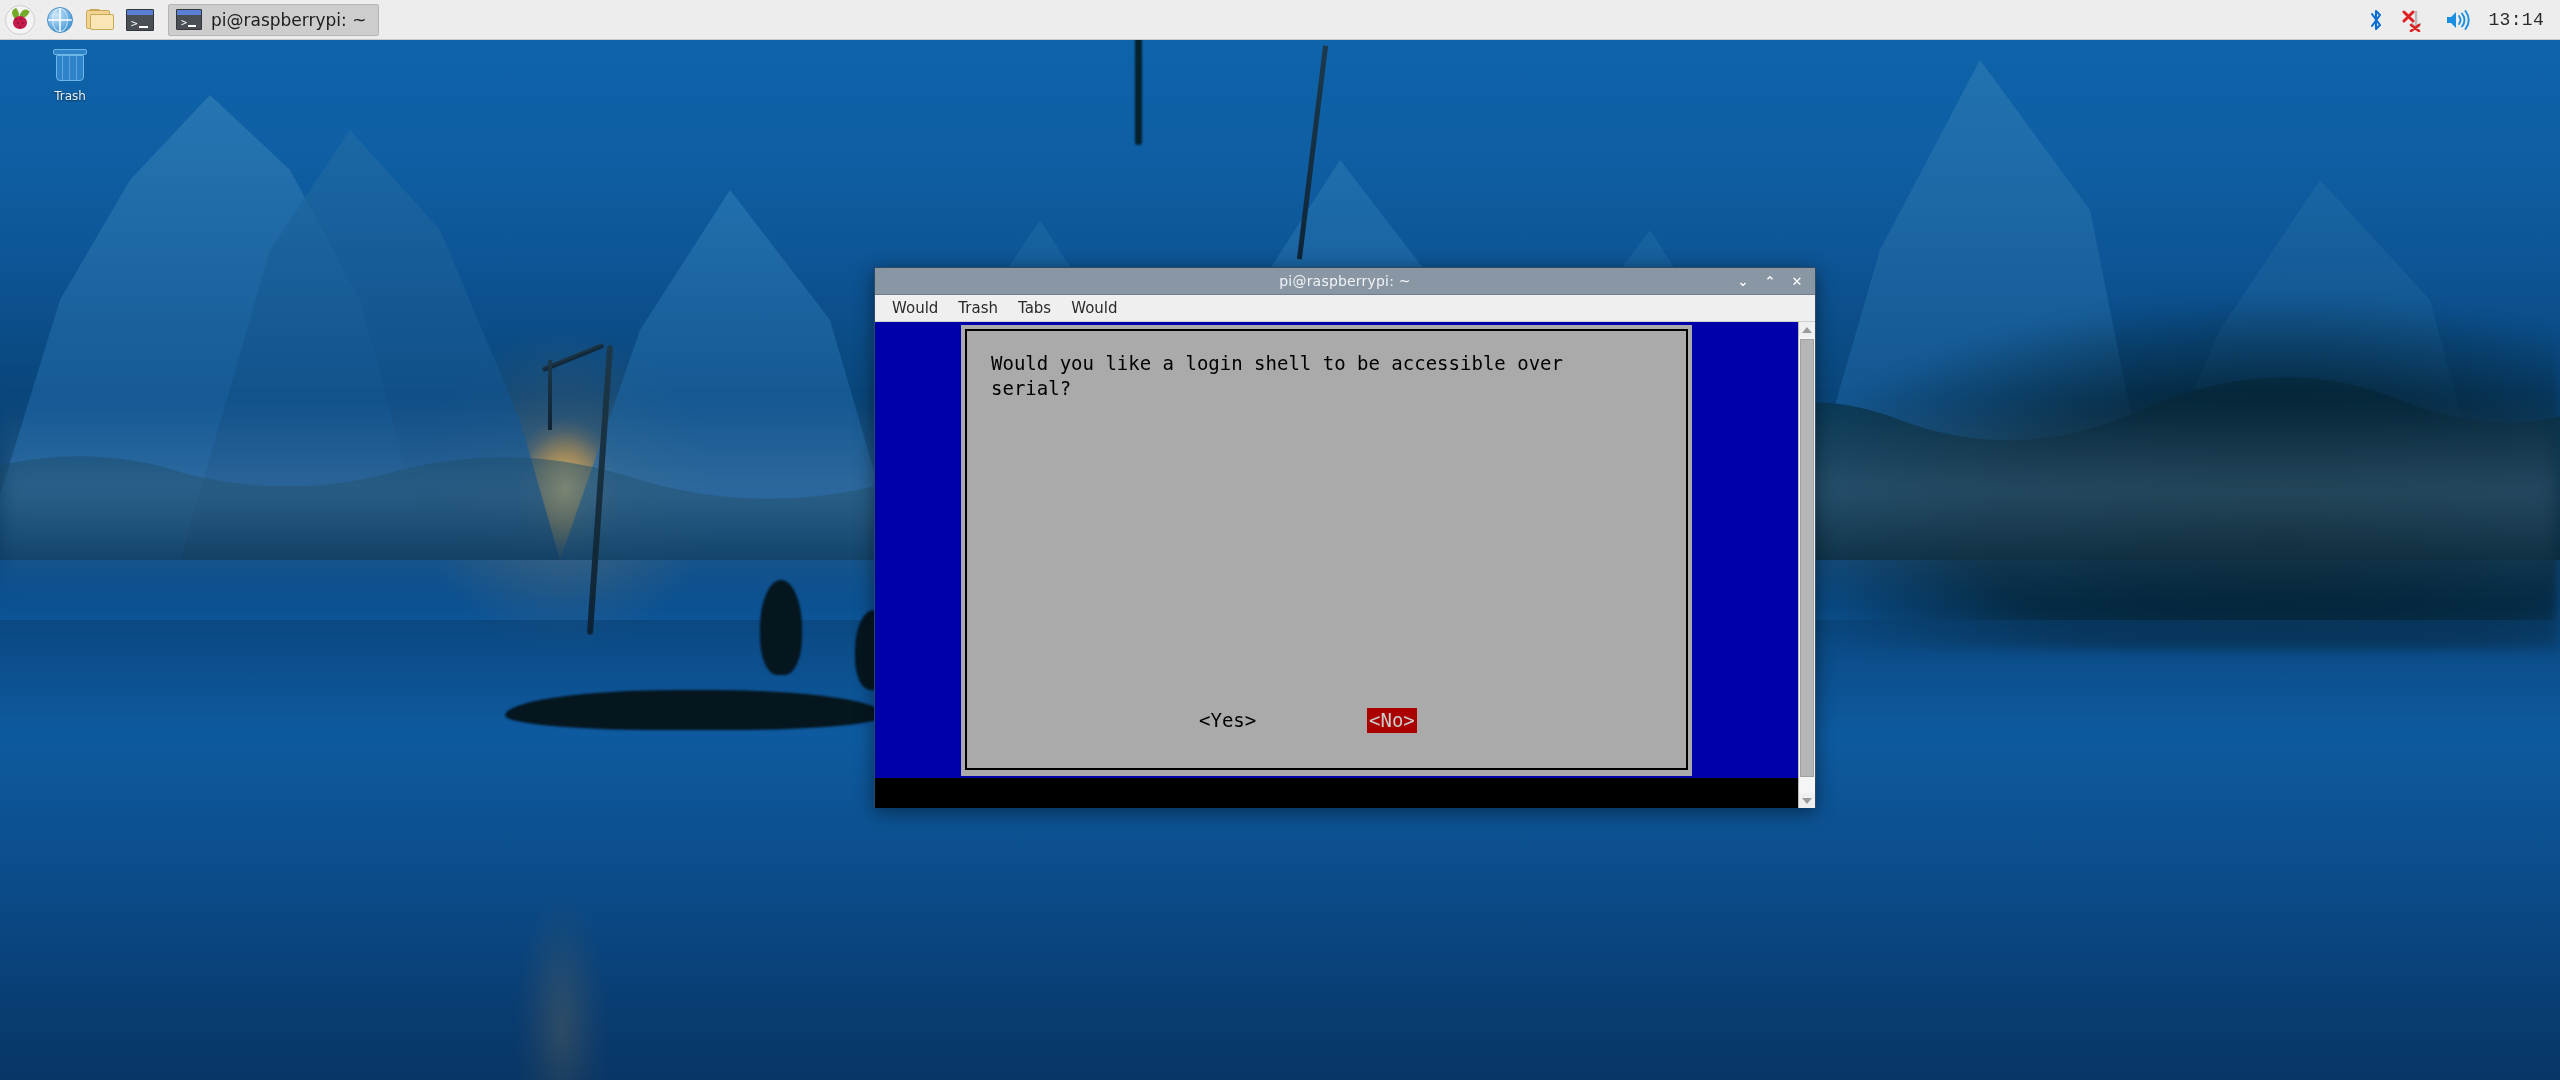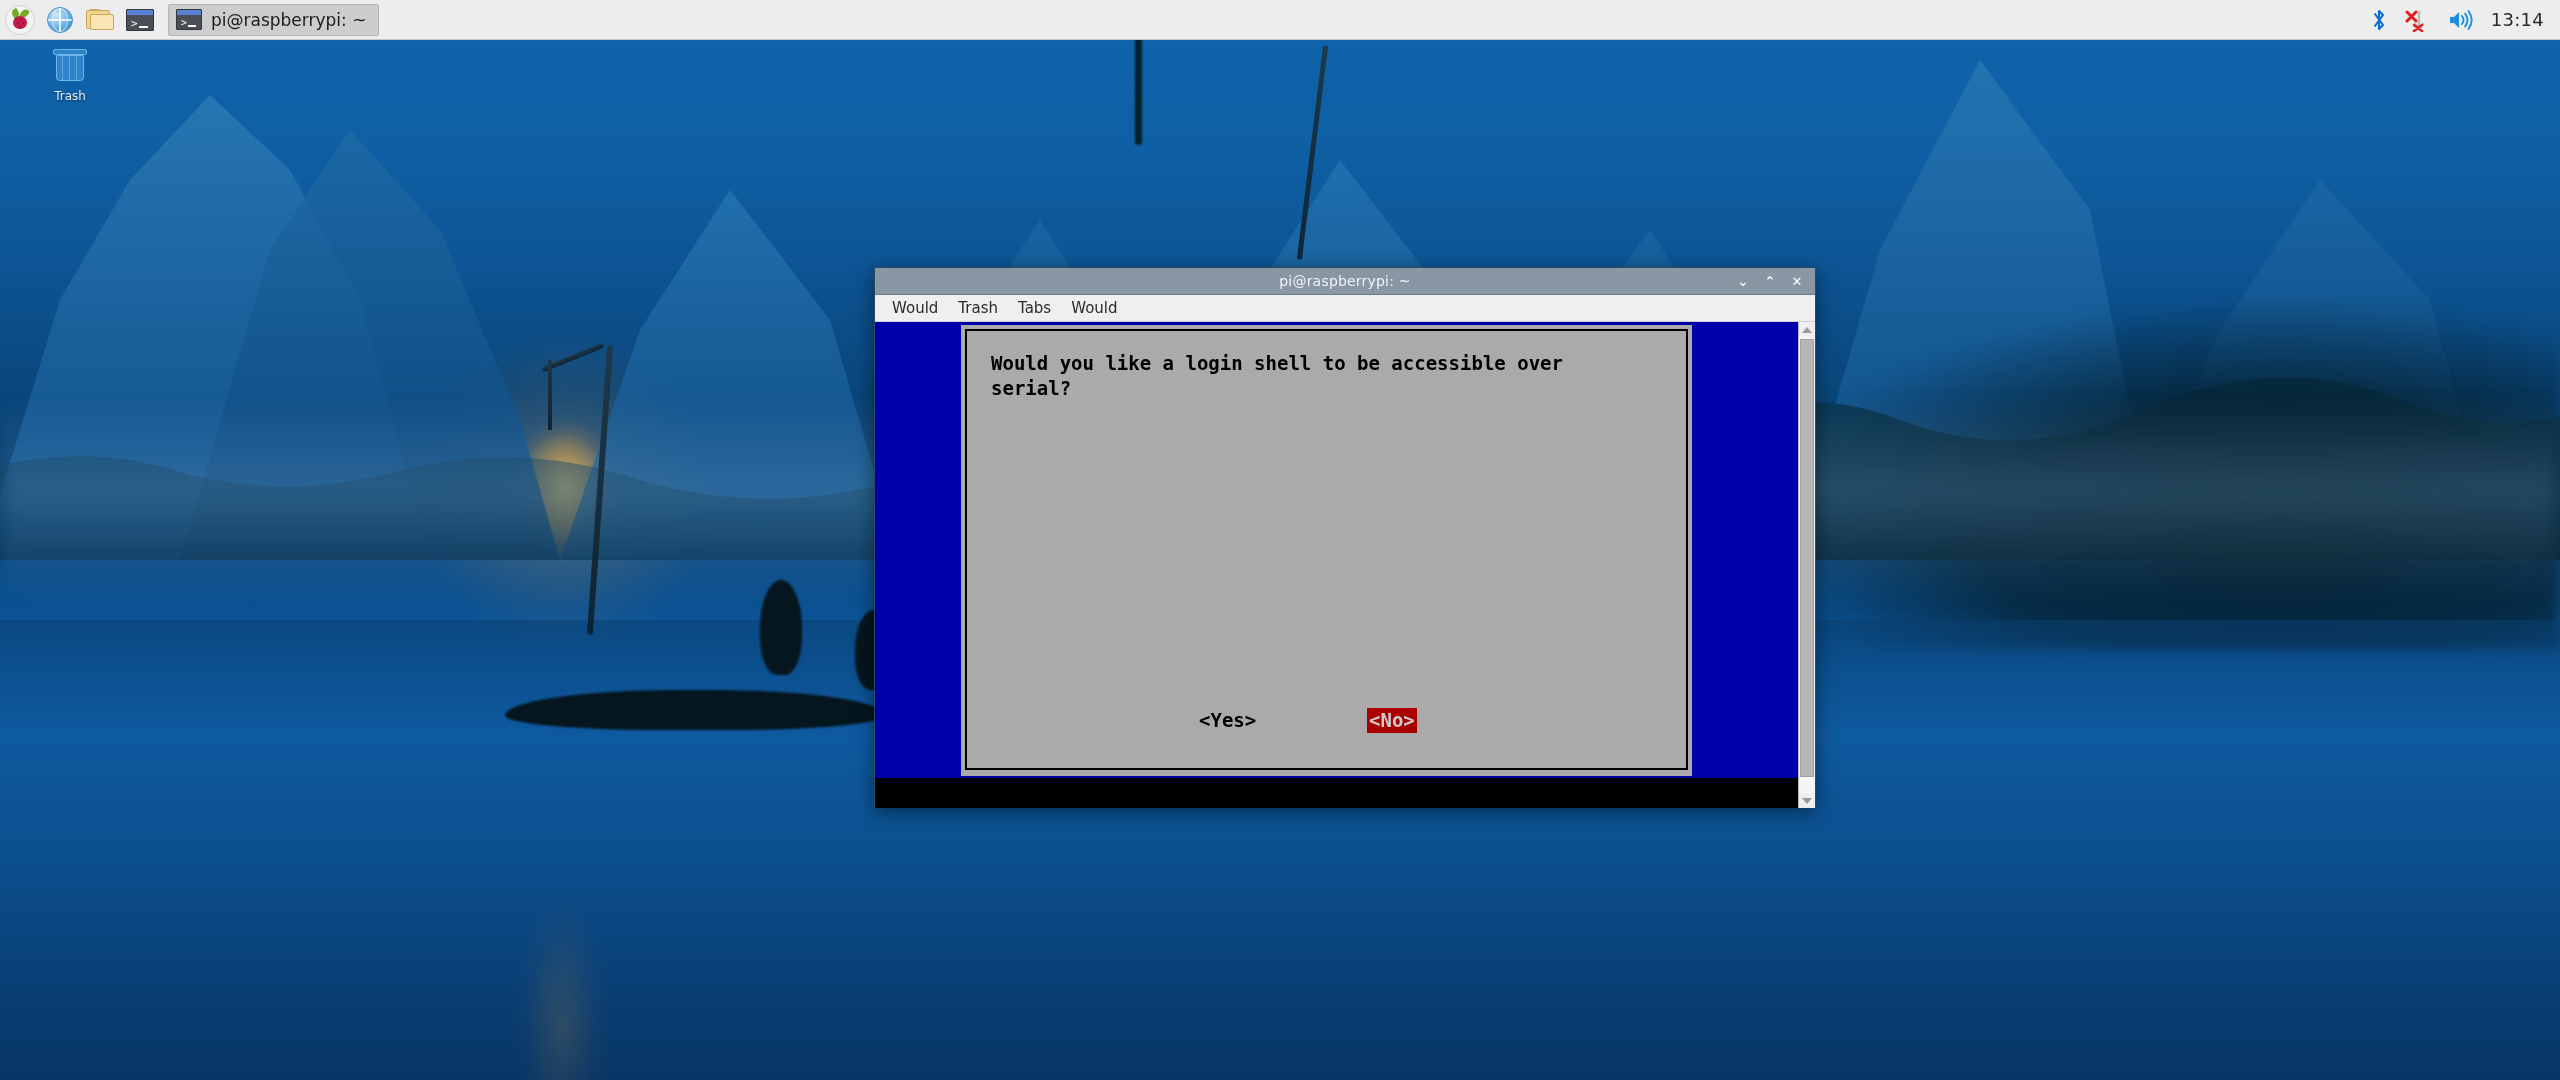--- a/index.html
+++ b/index.html
@@ -167,21 +167,21 @@
   }
   #task-button .task-label {
     font-size: 17px; color: #1c1c1c; white-space: nowrap;
   }
 
   #panel-right {
     margin-left: auto; display: flex; align-items: center; gap: 16px;
     padding-right: 16px; height: 100%;
   }
   .tray-icon { display: flex; align-items: center; justify-content: center; height: 100%; }
-  .clock { font-size: 18px; color: #2b2b2b; letter-spacing: 0.3px; }
+  .clock { font-size: 18px; color: #2b2b2b; letter-spacing: 0.3px; font-family: Liberation Mono, monospace; }
 
   
   #trash-icon {
     position: absolute; left: 22px; top: 45px; width: 96px;
     display: flex; flex-direction: column; align-items: center; gap: 4px;
     z-index: 5;
   }
   .trash-can { width: 40px; height: 40px; position: relative; }
   .trash-lid {
     position: absolute; left: 3px; top: 4px; width: 34px; height: 6px;
@@ -253,21 +253,20 @@
   #tui-bottom-black {
     position: absolute; left: 0; bottom: 0; width: 100%; height: 30px;
     background: #000000;
   }
   
   #dialog {
     position: absolute; left: 86px; top: 3px;
     width: 731px; height: 451px;
     background: #aaaaaa;
     box-sizing: border-box;
-    font-weight: bold;
   }
   #dialog-inner {
     position: absolute; left: 4px; top: 4px;
     width: 723px; height: 441px;
     background: #aaaaaa;
     border: 2px solid #000000;
     box-sizing: border-box;
   }
   #dialog-text {
     position: absolute; left: 24px; top: 20px; right: 20px;

